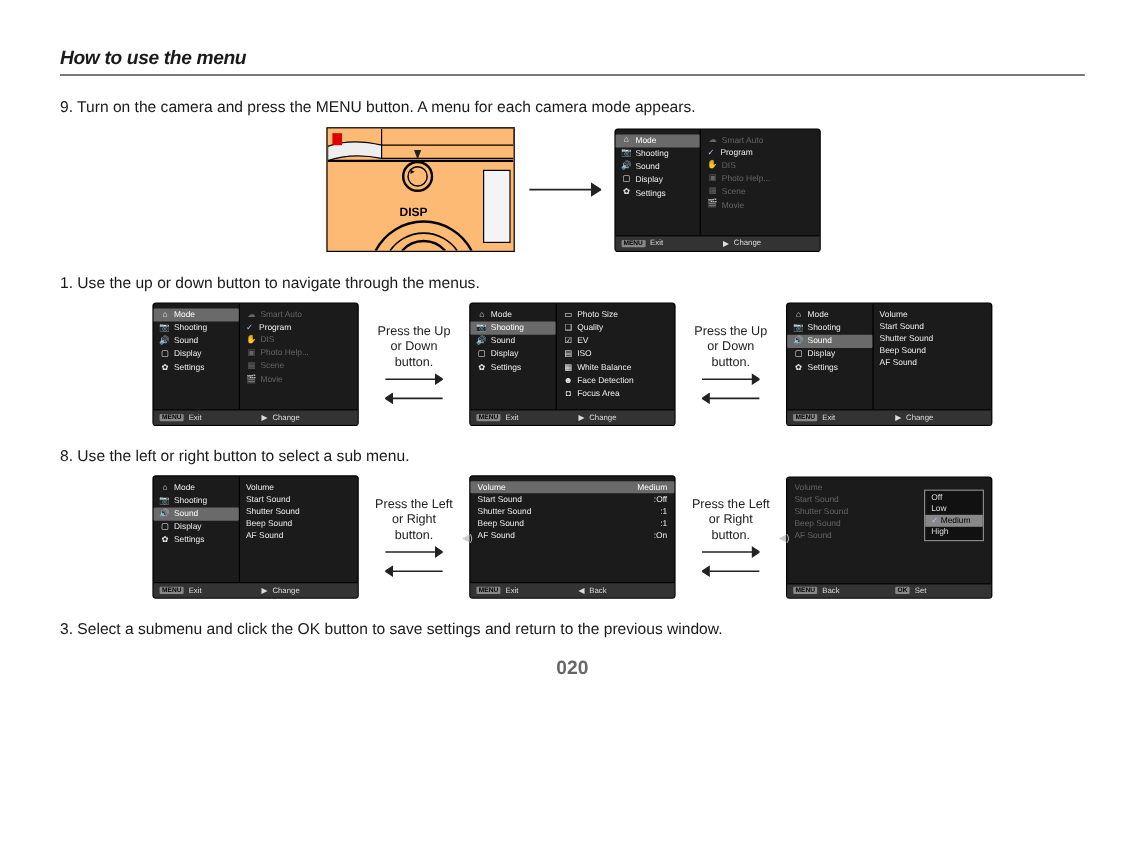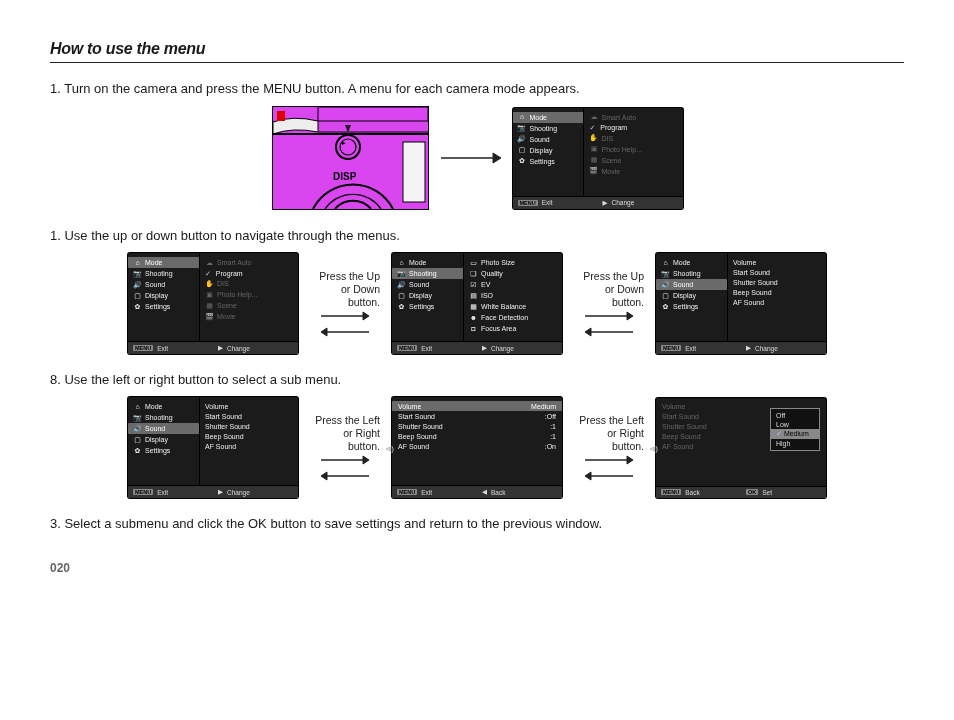--- a/index.html
+++ b/index.html
@@ -28,28 +28,29 @@
   margin: 8px 0 10px 0;
 }
 .row {
   display: flex;
   align-items: center;
   justify-content: center;
   gap: 12px;
   margin: 4px 0 18px 0;
 }
 .page-num {
-  font-size: 12px;
+  font-size: 16px;
   font-weight: bold;
   color: #666;
-  margin-top: 30px;
+  margin-top: 18px;
+  text-align: center;
 }
 .caption {
   font-size: 10.5px;
-  text-align: right;
+  text-align: center;
   line-height: 1.25;
   width: 70px;
   color: #222;
 }
 .arrow-long {
   width: 60px;
   height: 14px;
   stroke: #222;
   fill: #222;
 }
@@ -157,21 +158,21 @@
 }
 .popup .opt.sel {
   background: #888;
   color: #000;
 }
 .camera-diagram {
   width: 155px;
   height: 102px;
   border: 1px solid #000;
   position: relative;
-  background: #d946ef;
+  background: #fdba74;
   overflow: hidden;
 }
 .camera-diagram svg { width: 100%; height: 100%; }
 .redtab {
   position: absolute;
   left: 4px;
   top: 4px;
   width: 8px;
   height: 10px;
   background: #d00;
@@ -185,21 +186,21 @@
   color: #ccc;
 }
 .check { color: #a8c8ff; margin-right: 2px; font-size: 7px; }
 </style>
 </head>
 <body>
 
 <h1>How to use the menu</h1>
 <hr class="hr">
 
-<p class="step">1. Turn on the camera and press the MENU button. A menu for each camera mode appears.</p>
+<p class="step">9. Turn on the camera and press the MENU button. A menu for each camera mode appears.</p>
 
 <div class="row">
   <div class="camera-diagram">
     <div class="redtab"></div>
     <svg viewBox="0 0 155 102">
       <path d="M0 15 Q20 8 45 14 L45 25 Q20 20 0 27 Z" fill="#eee" stroke="#000" stroke-width="1"></path>
       <path d="M45 14 L155 14 L155 0 L45 0 Z M45 25 L155 25" fill="none" stroke="#000" stroke-width="1"></path>
       <line x1="0" y1="27" x2="155" y2="27" stroke="#000" stroke-width="1.8"></line>
       <circle cx="75" cy="40" r="12" fill="none" stroke="#000" stroke-width="2"></circle>
       <circle cx="75" cy="40" r="8" fill="none" stroke="#000" stroke-width="1.2"></circle>

